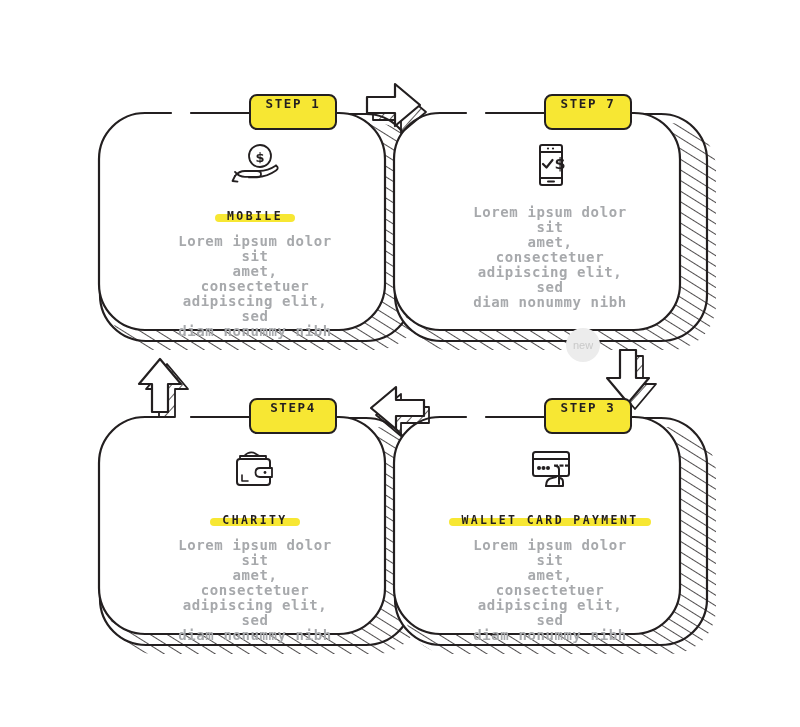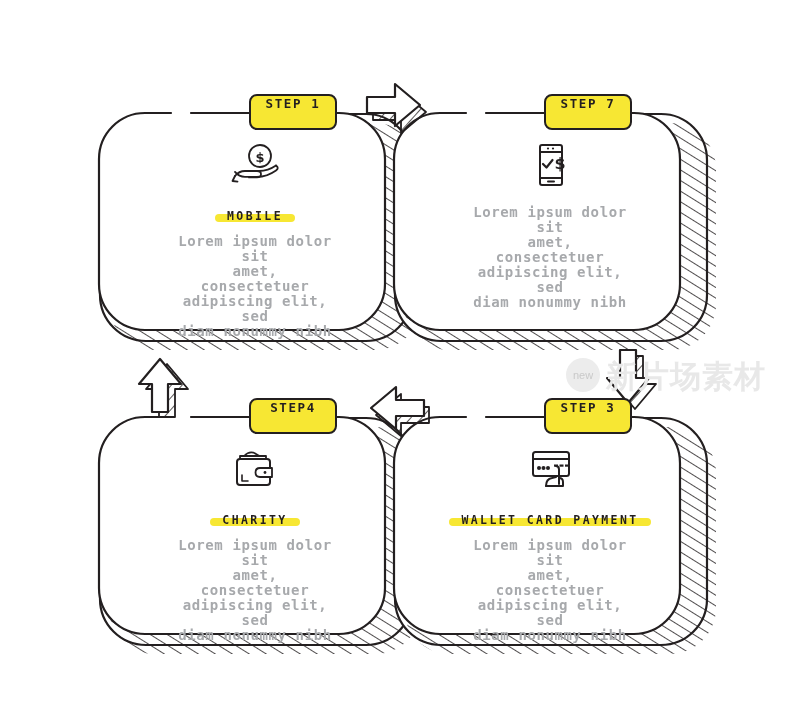--- a/index.html
+++ b/index.html
@@ -116,25 +116,25 @@
     color: #a7a9ac;
     text-align: center;
     width: 162px;
     white-space: pre-line;
     font-weight: bold;
   }
   
   #watermark {
     position: absolute;
     left: 566px;
-    top: 348px;
+    top: 328px;
     width: 220px;
     height: 44px;
     display: flex;
-    align-items: flex-end;
+    align-items: flex-start;
     z-index: 1;
     pointer-events: none;
     user-select: none;
   }
   .wm-badge {
     width: 34px;
     height: 34px;
     border-radius: 50%;
     background: #ececec;
     display: flex;
@@ -154,21 +154,20 @@
     line-height: 1;
   }
 </style>
 </head>
 <body>
 
 <div id="stage">
 
   <div id="watermark">
     <div class="wm-badge">new</div>
-    <div class="wm-text">新片场素材</div>
   </div>
 
   <svg class="svg-layer" viewBox="0 0 800 727">
     <defs>
 
       <pattern id="hatch" width="9" height="9" patternUnits="userSpaceOnUse" patternTransform="rotate(-58)">
         <line x1="0" y1="0" x2="0" y2="9" stroke="#231f20" stroke-width="1.6"></line>
       </pattern>
       <pattern id="hatch2" width="8" height="8" patternUnits="userSpaceOnUse" patternTransform="rotate(42)">
         <line x1="0" y1="0" x2="0" y2="8" stroke="#231f20" stroke-width="1.5"></line>

